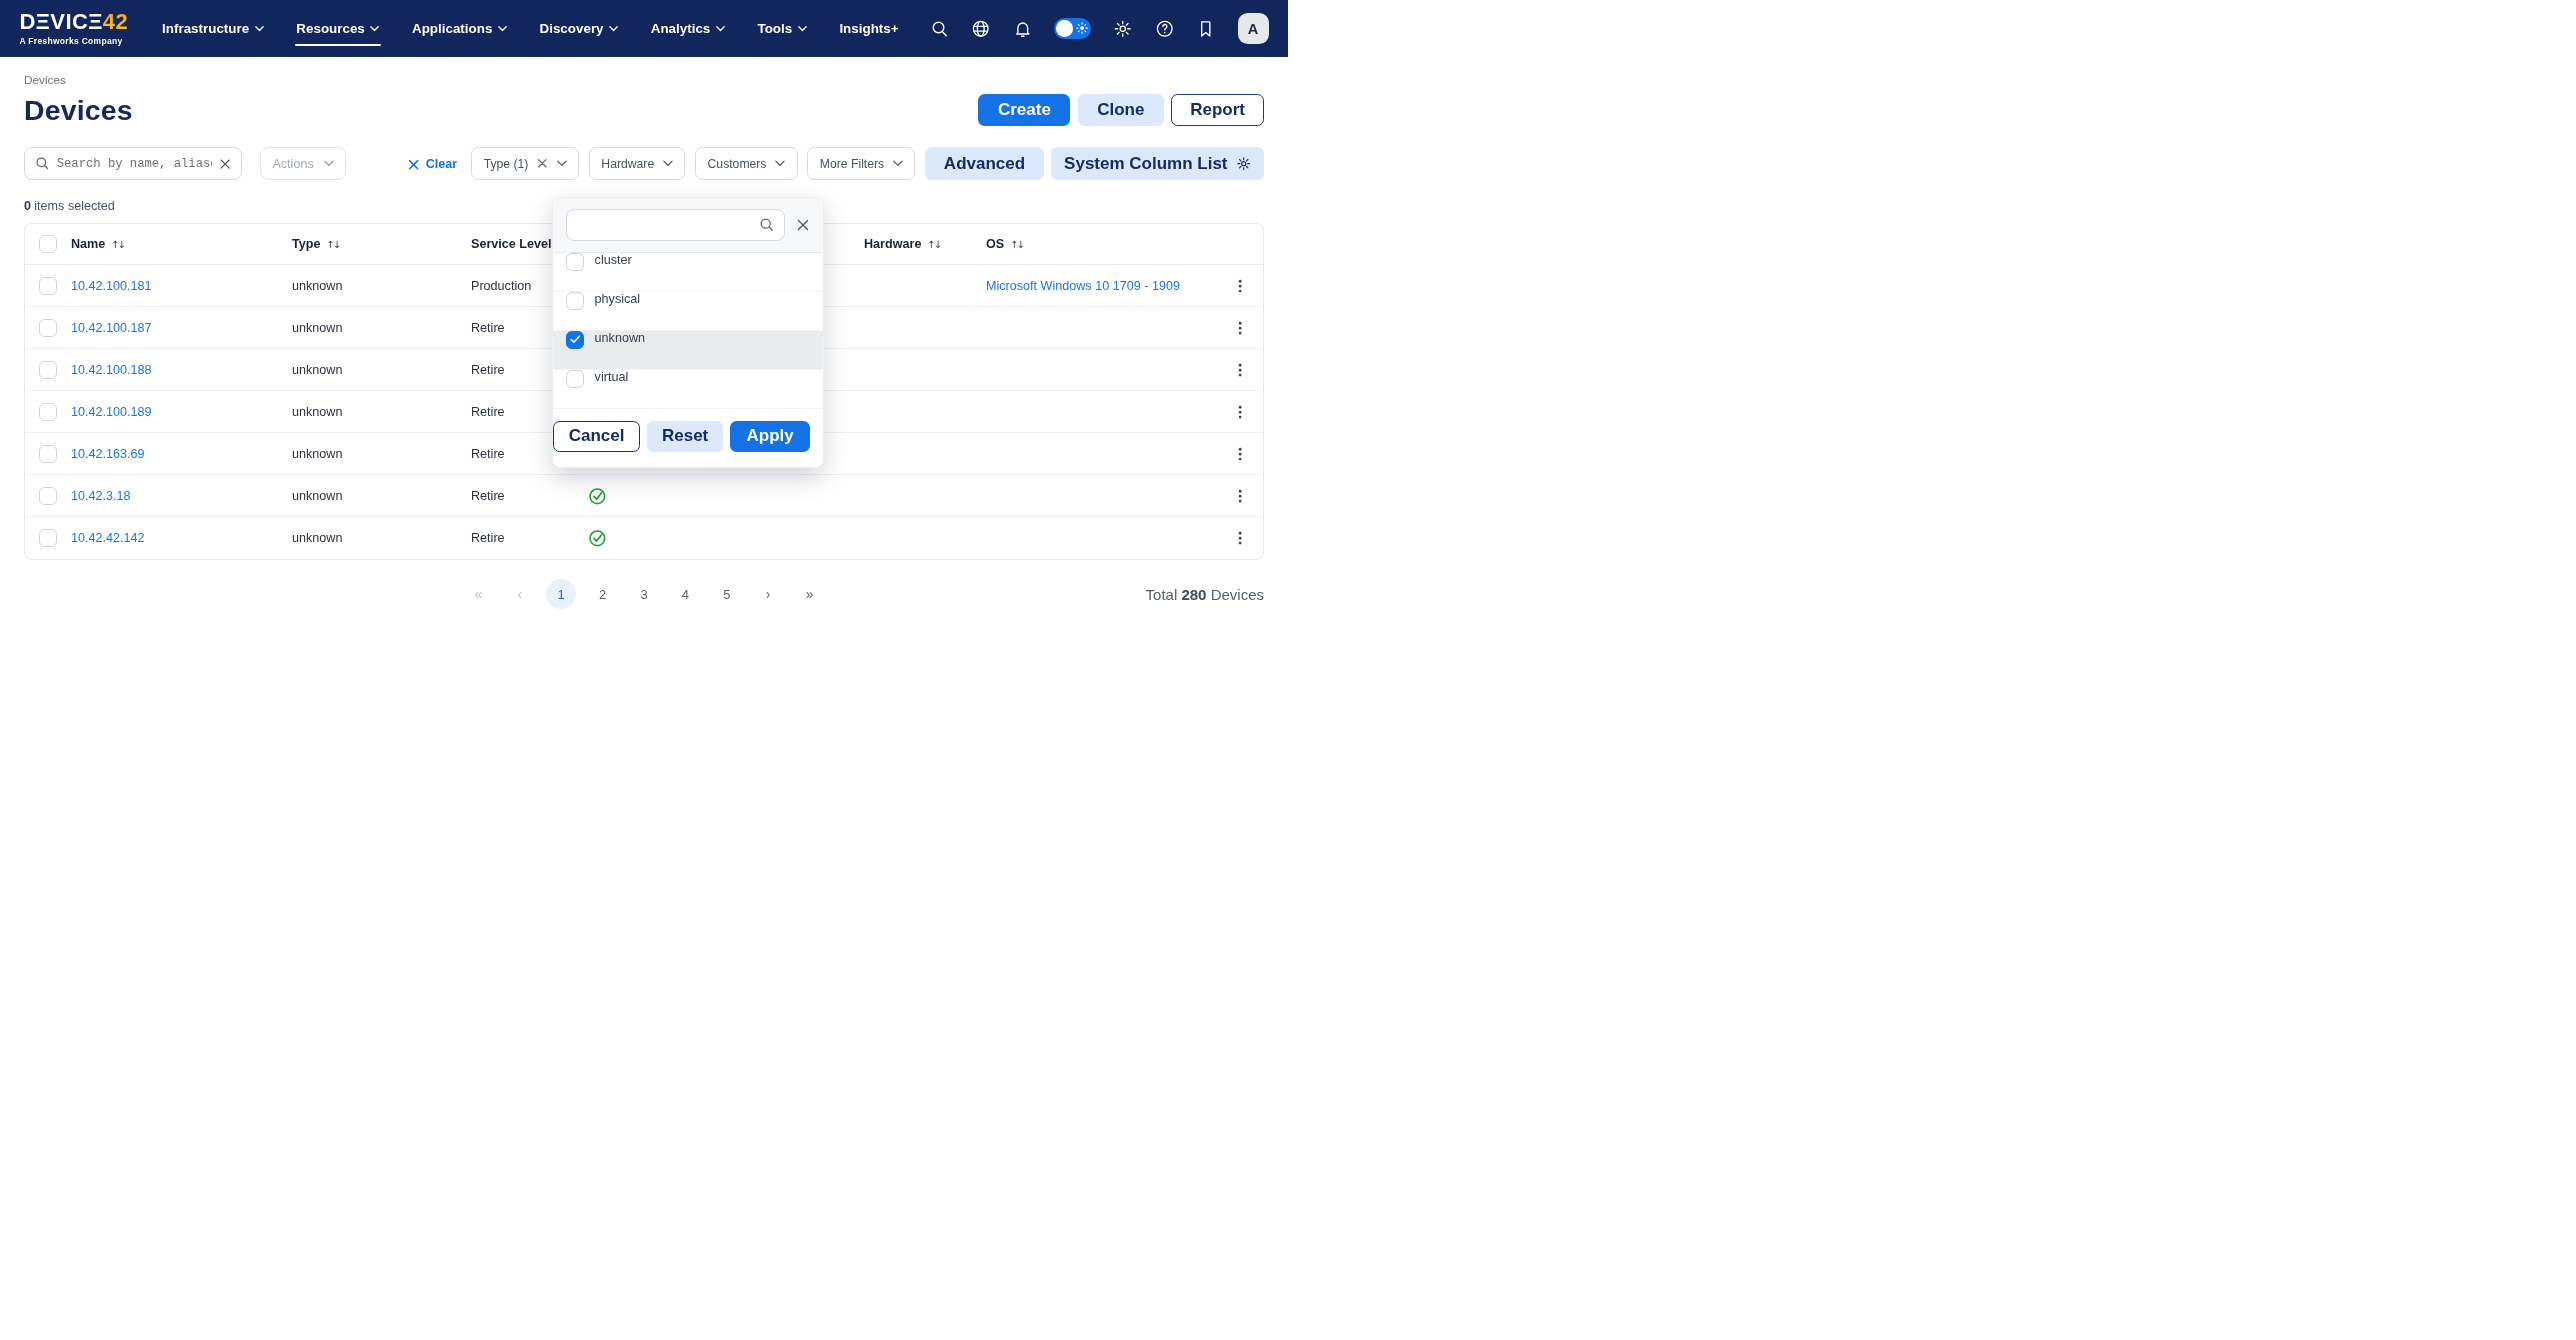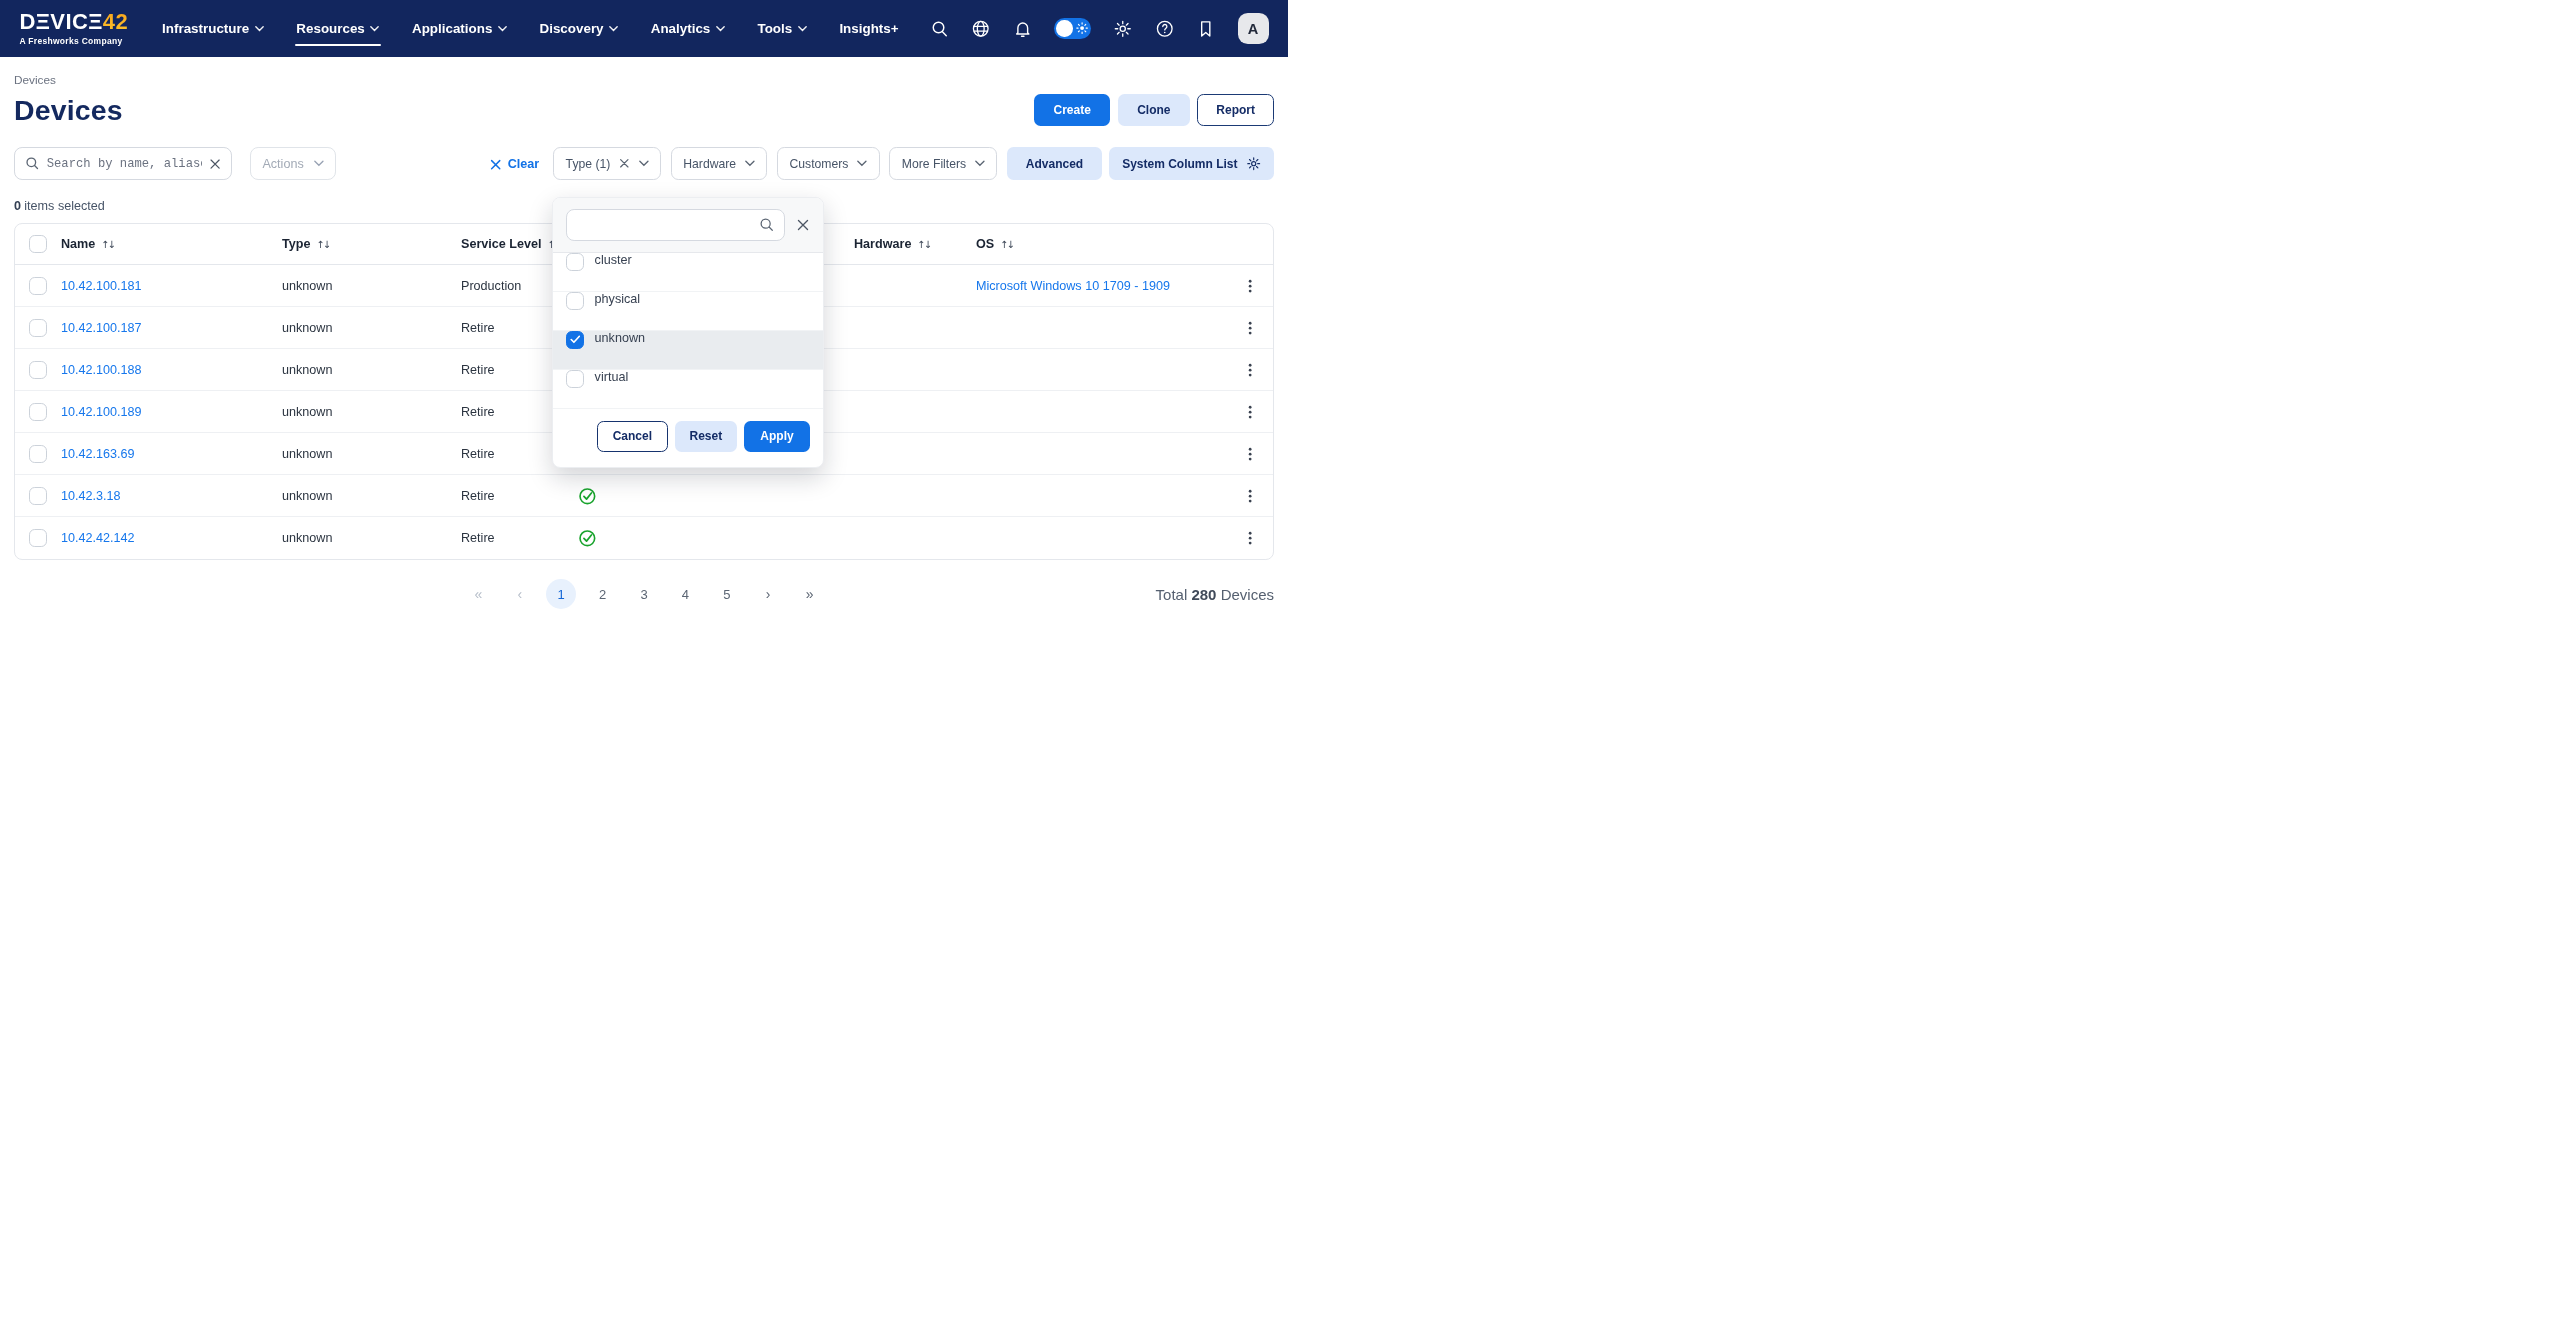--- a/index.html
+++ b/index.html
@@ -26,26 +26,26 @@
   .nav-item.active::after { content:""; position:absolute; left:-1.6px; right:-1.6px; bottom:10.6px; height:2.4px; background:#fff; border-radius:1.6px; }
   .nav-right { margin-left:auto; display:flex; align-items:center; gap:22px; }
   .nav-icon { width:19.5px; height:19.5px; color:#fff; cursor:pointer; }
   .toggle-pill { width:37px; height:21px; background:#1272e6; border-radius:10.6px; position:relative; cursor:pointer; }
   .toggle-knob { position:absolute; left:2.4px; top:2.4px; width:16.3px; height:16.3px; border-radius:50%; background:#fff; }
   .toggle-sun { position:absolute; right:3.3px; top:4.1px; }
   .avatar { width:31px; height:31px; border-radius:9.8px; background:#e7e8eb; color:#22293a;
     display:flex; align-items:center; justify-content:center; font-size:14.6px; font-weight:700; cursor:pointer; }
 
   
-  .page { padding:0 14px; }
+  .page { padding:0 24px; }
   .breadcrumb { margin-top:16.3px; font-size:11.8px; color:#6b7280; cursor:pointer; }
   .title-row { display:flex; align-items:center; justify-content:space-between; margin-top:6.5px; }
   .page-title { font-size:28.4px; font-weight:800; color:#14295f; letter-spacing:0.2px; }
   .hdr-buttons { display:flex; gap:7.3px; }
-  .btn { border:none; border-radius:6.5px; height:32px; font-family:inherit; font-size:12px; font-weight:700; cursor:pointer; }
+  .btn { border:none; border-radius:6.5px; height:32px; font-family:inherit; font-size:17px; font-weight:700; cursor:pointer; }
   .btn-create { background:#1272e6; color:#fff; padding:0 19.5px; }
   .btn-clone { background:#dce8fb; color:#142c66; padding:0 19.5px; }
   .btn-report { background:#fff; color:#142c66; border:1.2px solid #1b3a75; padding:0 18px; }
 
   
   .toolbar { display:flex; align-items:center; margin-top:20.3px; }
   .search-box { width:218px; height:33px; border:0.8px solid #d5d9e0; border-radius:8.1px;
     display:flex; align-items:center; padding:0 9.8px; gap:7.3px; background:#fff; }
   .search-box input { border:none; outline:none; flex:1; font-family:Liberation Mono, monospace; font-size:12.2px; color:#374151; min-width:0; background:transparent; }
   .search-box input::placeholder { color:#6b7280; }

